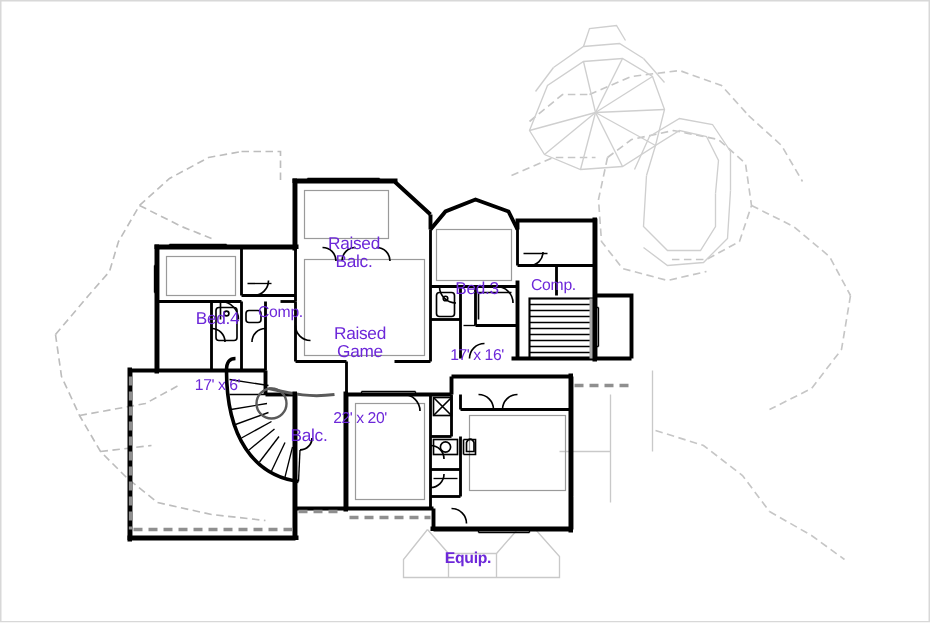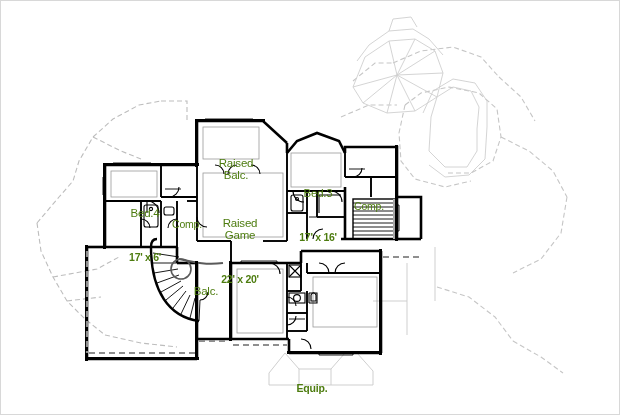--- a/index.html
+++ b/index.html
@@ -24,39 +24,38 @@
     position: absolute;
     left: 0;
     top: 0;
     width: 620px;
     height: 415px;
     display: block;
   }
   .room-label {
     position: absolute;
     text-align: center;
-    color: #4d7c0f;
+    color: #6d28d9;
     font-family: "Liberation Sans", sans-serif;
     line-height: 1.05;
     white-space: pre;
     pointer-events: none;
     background: rgba(255,255,255,0.0);
   }
   .room-name {
     display: block;
     font-size: 11.5px;
     letter-spacing: -0.2px;
   }
   .room-dims {
     display: block;
     font-size: 10.5px;
     letter-spacing: -0.3px;
-    font-weight: bold;
-  }
-  .lbl-small .room-name { font-size: 10.5px; margin-top: 16px; }
+  }
+  .lbl-small .room-name { font-size: 10.5px; }
 </style>
 </head>
 <body>
 
 <div id="plan-frame">
 
   <svg id="plan-svg" viewBox="0 0 620 415">
 
     <g fill="none" stroke="#bdbdbd" stroke-width="1.1" stroke-dasharray="5,3">
       <path d="M36 222 L58 196 L72 180 L78 160 L92 136 L112 118 L138 104 L160 100"></path>

